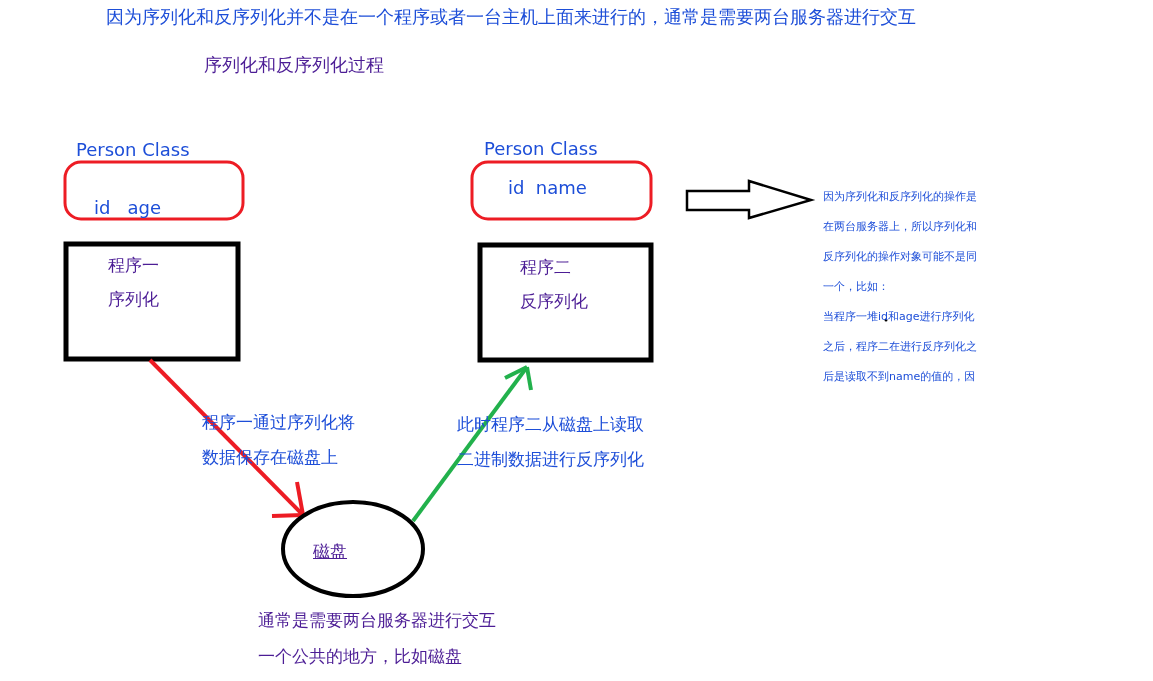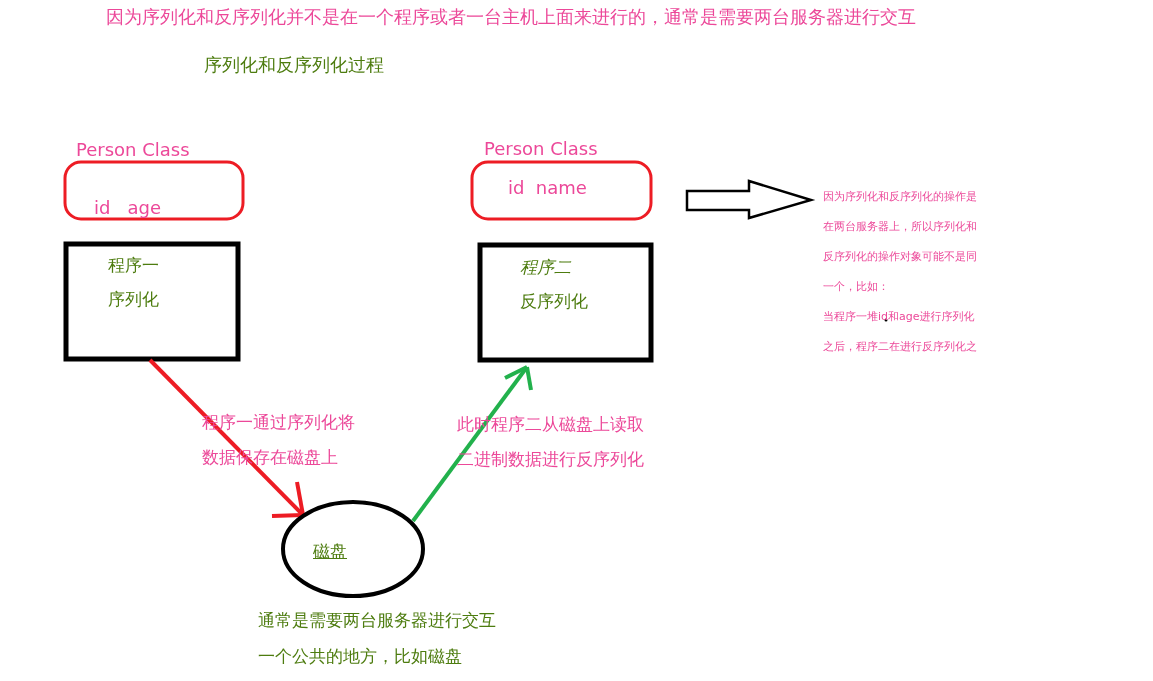--- a/index.html
+++ b/index.html
@@ -1,20 +1,20 @@
 <!DOCTYPE html>
 <html><head>
 <meta charset="utf-8">
 <style>
   html, body { margin: 0; padding: 0; background: #ffffff; }
   body { width: 1153px; height: 681px; position: relative; overflow: hidden;
          font-family: "DejaVu Sans", "Liberation Sans", sans-serif; }
   .abs { position: absolute; white-space: nowrap; }
-  .black { color: #ec4899; }
-  .red { color: #4d7c0f; }
+  .black { color: #1d4ed8; }
+  .red { color: #4c1d95; }
   .t18 { font-size: 18px; }
   .t17 { font-size: 17px; }
   svg.canvas { position: absolute; left: 0; top: 0; }
   .note-line { display: block; line-height: 30px; font-size: 11px; }
 </style>
 </head>
 <body>
 
 <svg class="canvas" width="1153" height="681">
 
@@ -50,29 +50,30 @@
 
 <div class="abs black t18" style="left:76px; top:139px;">Person Class</div>
 <div class="abs black t18" style="left:94px; top:177px; white-space:pre;margin-top:20px;">id   age</div>
 <div class="abs red t17" style="left:108px; top:254px;">程序一</div>
 <div class="abs red t17" style="left:108px; top:288px;">序列化</div>
 <div class="abs black t17" style="left:202px; top:411px;">程序一通过序列化将</div>
 <div class="abs black t17" style="left:202px; top:446px;">数据保存在磁盘上</div>
 
 <div class="abs black t18" style="left:484px; top:138px;">Person Class</div>
 <div class="abs black t18" style="left:508px; top:177px; white-space:pre;">id  name</div>
-<div class="abs red t17" style="left:520px; top:256px;font-style:italic;">程序二</div>
+<div class="abs red t17" style="left:520px; top:256px;">程序二</div>
 <div class="abs red t17" style="left:520px; top:290px;">反序列化</div>
 <div class="abs black t17" style="left:457px; top:413px;">此时程序二从磁盘上读取</div>
 <div class="abs black t17" style="left:457px; top:448px;">二进制数据进行反序列化</div>
 
 <div class="abs red t17" style="left:313px; top:540px;text-decoration:underline;">磁盘</div>
 <div class="abs red t17" style="left:258px; top:609px;">通常是需要两台服务器进行交互</div>
 <div class="abs red t17" style="left:258px; top:645px;">一个公共的地方，比如磁盘</div>
 
 <div class="abs black" style="left:823px; top:182px;">
   <span class="note-line">因为序列化和反序列化的操作是</span>
   <span class="note-line">在两台服务器上，所以序列化和</span>
   <span class="note-line">反序列化的操作对象可能不是同</span>
   <span class="note-line">一个，比如：</span>
   <span class="note-line">当程序一堆id和age进行序列化</span>
   <span class="note-line">之后，程序二在进行反序列化之</span>
+  <span class="note-line">后是读取不到name的值的，因</span>
 </div>
 
 </body></html>

